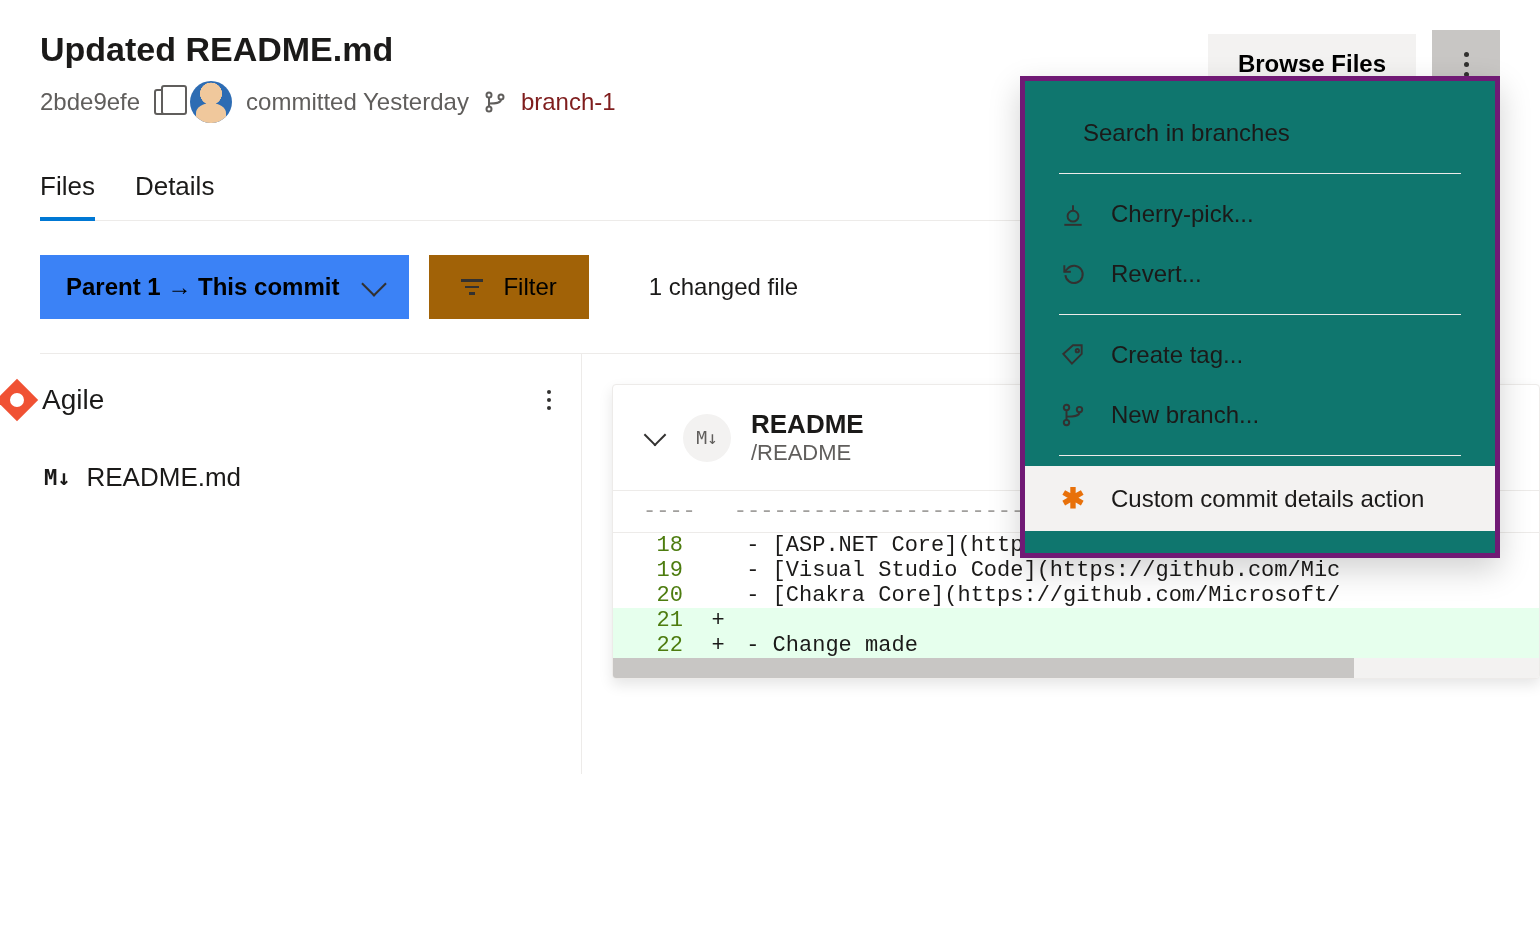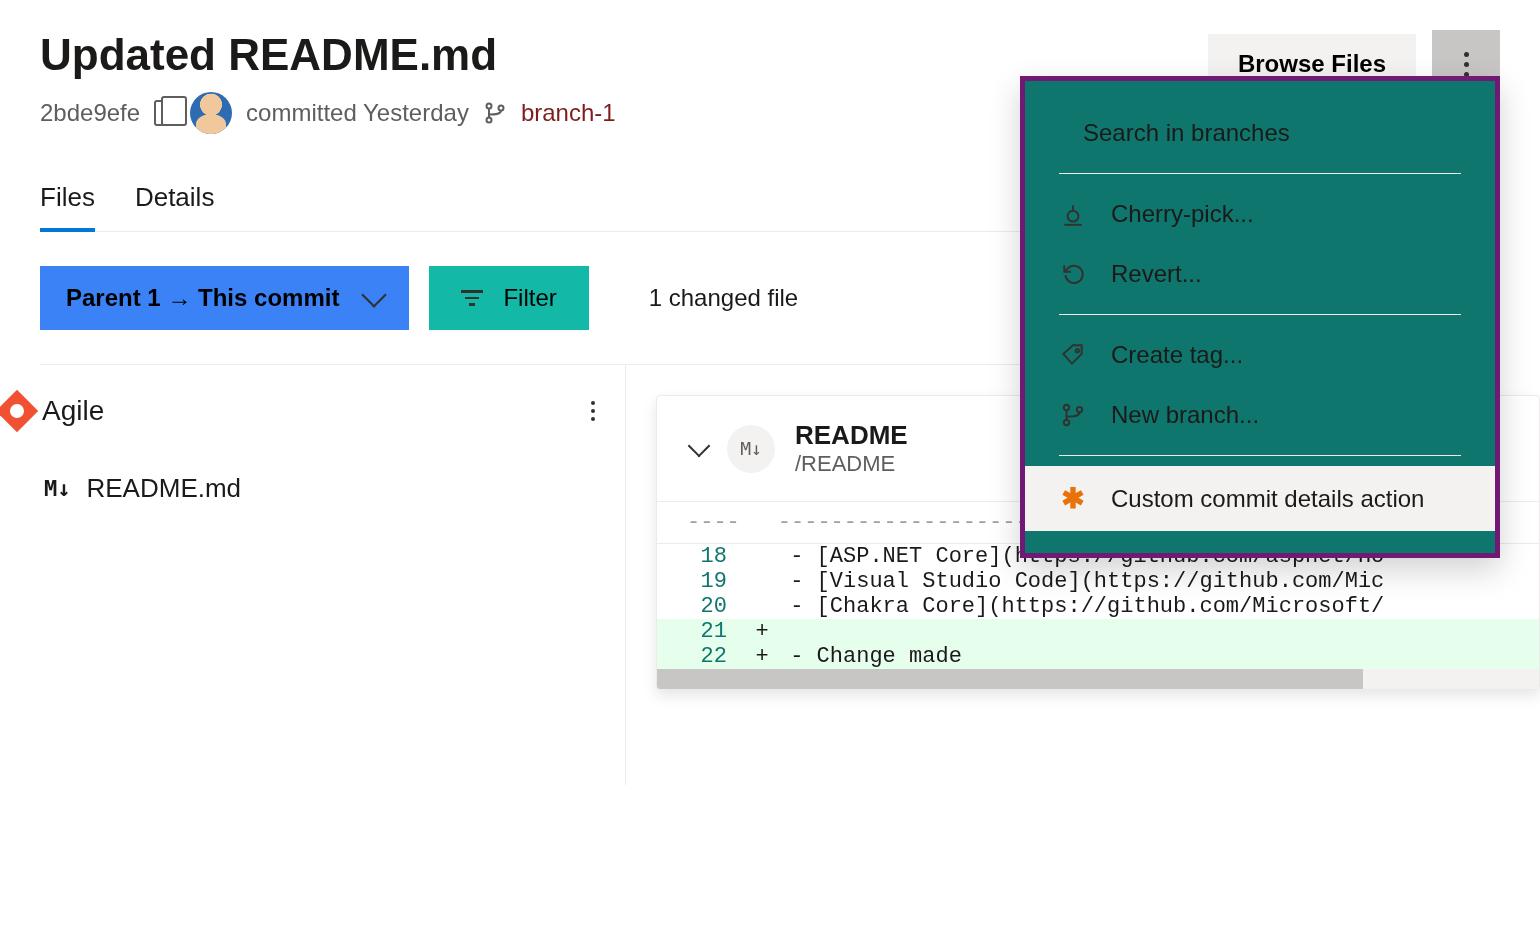--- a/index.html
+++ b/index.html
@@ -13,21 +13,21 @@
   .page {
     padding: 30px 40px 0 40px;
   }
   .header-row {
     display: flex;
     justify-content: space-between;
     align-items: flex-start;
   }
   .header-left {}
   .title {
-    font-size: 44px;
+    font-size: 34px;
     font-weight: 600;
     margin: 0 0 12px 0;
   }
   .meta-row {
     display: flex;
     align-items: center;
     gap: 14px;
     font-size: 24px;
     color: #605e5c;
   }
@@ -161,21 +161,21 @@
     gap: 26px;
   }
   .chevron-down {
     width: 18px; height: 18px;
     border-right: 2.5px solid #323130;
     border-bottom: 2.5px solid #323130;
     transform: rotate(45deg);
     margin-top: -6px;
   }
   .filter-btn {
-    background: #14b8a6;
+    background: #a16207;
     border: none;
     font-size: 24px;
     font-weight: 400;
     padding: 18px 32px;
     cursor: pointer;
     font-family: inherit;
     display: flex;
     align-items: center;
     gap: 20px;
   }
@@ -193,21 +193,21 @@
     font-size: 24px;
   }
 
   
   .split {
     display: flex;
     margin-left: -40px;
     margin-right: -40px;
   }
   .tree {
-    width: 626px;
+    width: 582px;
     border-right: 1px solid #edebe9;
     padding: 30px 0 40px 0;
     min-height: 420px;
   }
   .tree-header {
     display: flex;
     align-items: center;
     justify-content: space-between;
     padding: 0 30px 6px 2px;
     font-size: 28px;
@@ -313,21 +313,21 @@
     color: #a19f9d;
     border-bottom: 1px solid #edebe9;
     gap: 38px;
   }
   .diff-line {
     display: flex;
   }
   .ln {
     width: 90px;
     text-align: right;
-    color: #0f766e;
+    color: #4d7c0f;
     padding-right: 20px;
     user-select: none;
   }
   .gutter {
     width: 30px;
     text-align: center;
   }
   .code {
     white-space: pre;
     flex: 1;

